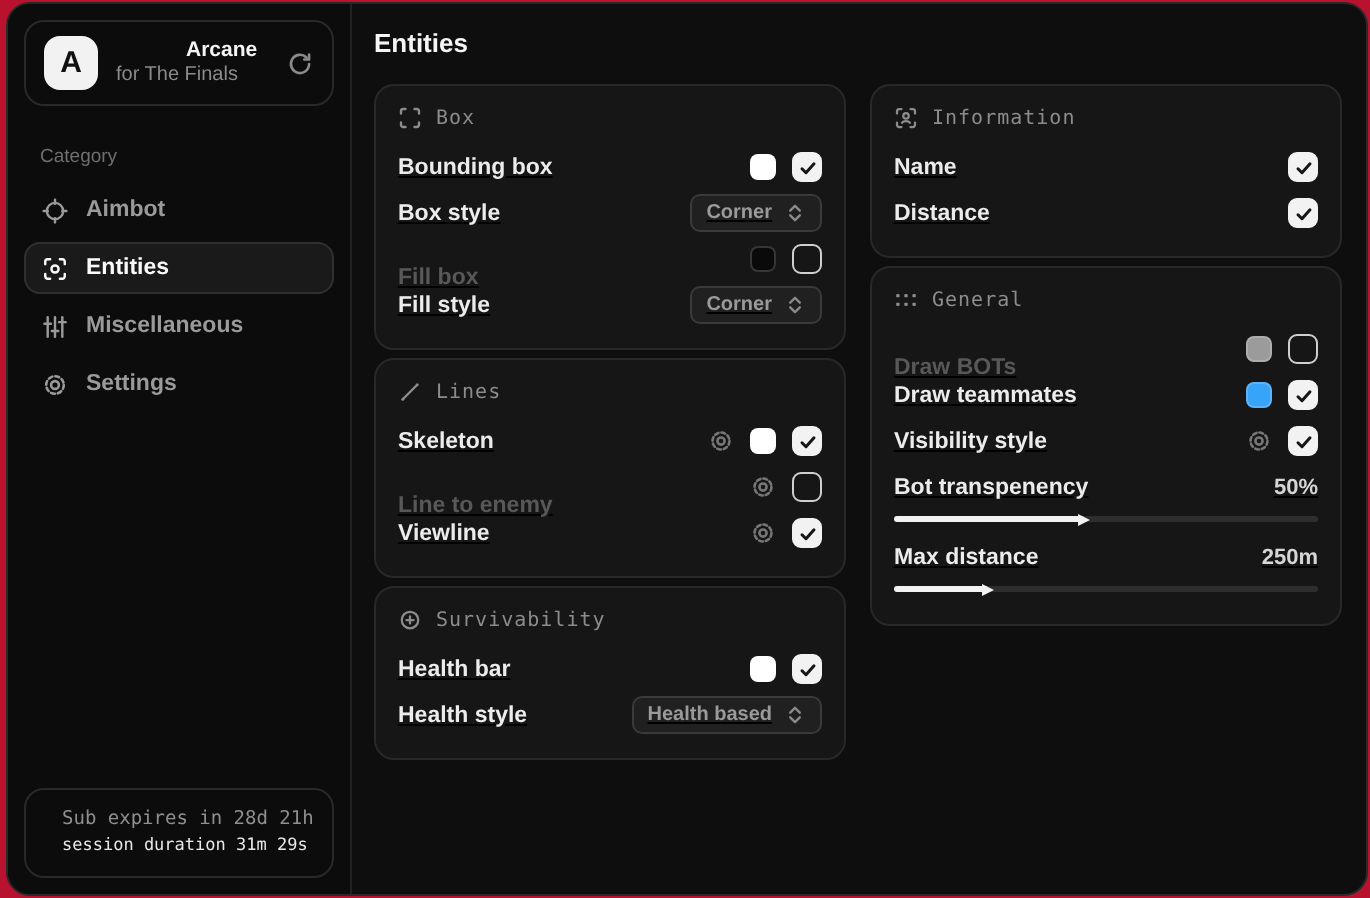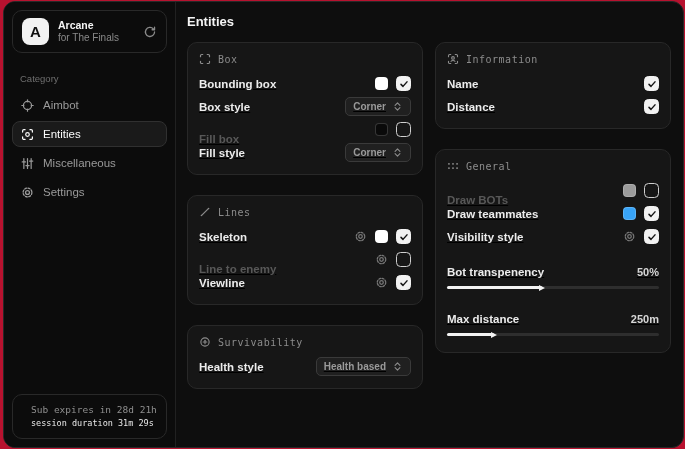--- a/index.html
+++ b/index.html
@@ -17,47 +17,47 @@
   .profile-card {
     margin:8px; padding:7px 9px; border:1px solid #292929; border-radius:10px;
     display:flex; align-items:center; gap:9px;
   }
   .avatar {
     width:27px; height:27px; border-radius:8px; background:#f2f2f2; color:#111;
     display:flex; align-items:center; justify-content:center;
     font-weight:bold; font-size:15px; flex:0 0 27px;
   }
   .profile-text { flex:1; min-width:0; line-height:1.25; }
-  .profile-title { color:#f5f5f5; font-size:10.5px; font-weight:bold; }
+  .profile-title { color:#f5f5f5; font-size:10.5px; font-weight:bold;margin-left:35px; }
   .profile-sub { color:#8a8a8a; font-size:10px; }
   .profile-action { color:#8a8a8a; display:flex; align-items:center; cursor:pointer; }
 
   .category-label { color:#6f6f6f; font-size:9.5px; margin:12px 0 8px 16px; }
 
   .nav { padding:0 8px; display:flex; flex-direction:column; gap:3px; }
   .nav-item {
     display:flex; align-items:center; gap:9px; height:26px; padding:0 8px;
-    border-radius:8px; color:#9a9a9a; font-size:11.5px; font-weight:400;
+    border-radius:8px; color:#9a9a9a; font-size:11.5px; font-weight:700;
     border:1px solid transparent; cursor:pointer;
   }
   .nav-item.active { background:#1a1a1a; border-color:#303030; color:#fafafa; }
   .nav-item .nicon { display:flex; align-items:center; }
 
   .sub-box {
     margin:auto 8px 8px 8px; padding:8px 18px; border:1px solid #292929; border-radius:10px;
     font-family:"DejaVu Sans Mono",monospace; line-height:1.5;
   }
   .sub-line1 { color:#8f8f8f; font-size:9.5px; white-space:nowrap; }
   .sub-line2 { color:#e8e8e8; font-size:8.5px; font-weight:normal; white-space:nowrap; }
 
   
   .main { flex:1; padding:12px 12px 12px 11px; overflow:hidden; }
   .page-title { color:#f5f5f5; font-size:13px; font-weight:bold; margin-bottom:13px; }
   .columns { display:flex; gap:12px; align-items:flex-start; }
-  .col { flex:1; display:flex; flex-direction:column; gap:20px; min-width:0; }
+  .col { flex:1; display:flex; flex-direction:column; gap:4px; min-width:0; }
 
   .panel { background:#161616; border:1px solid #282828; border-radius:10px; padding:10px 11px; }
   .phead {
     display:flex; align-items:center; gap:7px; color:#8c8c8c;
     font-family:"DejaVu Sans Mono",monospace; font-size:10px; letter-spacing:.5px;
     margin-bottom:7px;
   }
   .phead .picon { display:flex; align-items:center; color:#8c8c8c; }
 
   .row { display:flex; align-items:center; justify-content:space-between; height:23px;text-decoration:underline; }
@@ -77,21 +77,21 @@
   .cb.on { background:#f2f2f2; border-color:#f2f2f2; }
   .cb.on svg { display:block; }
 
   .dropdown {
     display:flex; align-items:center; gap:6px; height:19px; padding:0 7px;
     background:#202020; border:1px solid #3a3a3a; border-radius:5px;
     color:#9a9a9a; font-size:10px; font-weight:600; cursor:pointer; white-space:nowrap;
   }
   .dropdown .dicon { display:flex; align-items:center; color:#8a8a8a; }
 
-  .slider-row { height:20px; margin-top:14px;text-align:center; }
+  .slider-row { height:20px; margin-top:2px;text-align:center; }
   .val { color:#d6d6d6; font-size:11px; font-weight:600; }
   .slider { padding:4px 0 6px 0; cursor:pointer; }
   .track { position:relative; height:3px; border-radius:2px; background:#2e2e2e; }
   .fill { position:absolute; left:0; top:0; height:3px; border-radius:2px; background:#f2f2f2; }
   .thumb {
     position:absolute; right:-3px; top:50%; transform:translateY(-50%);
     width:0; height:0; border-left:6px solid #f2f2f2;
     border-top:3.5px solid transparent; border-bottom:3.5px solid transparent;
   }
 </style>
@@ -302,20 +302,31 @@
             <span class="picon">
               <svg width="12" height="12" viewBox="0 0 16 16" fill="none" stroke="currentColor" stroke-width="1.5" stroke-linecap="round">
                 <circle cx="8" cy="8" r="5.5"></circle>
                   <line x1="8" y1="5.6" x2="8" y2="10.4"></line>
                   <line x1="5.6" y1="8" x2="10.4" y2="8"></line>
               </svg>
             </span>
             <span>Survivability</span>
           </div>
           <div class="row">
+            <span class="lbl">Health bar</span>
+            <span class="ctrls">
+              <span class="swatch" style="background: rgb(255, 255, 255);"></span>
+              <span class="cb on">
+                <svg width="10" height="10" viewBox="0 0 16 16" fill="none" stroke="#161616" stroke-width="2.4" stroke-linecap="round" stroke-linejoin="round">
+                    <polyline points="3.2,8.6 6.4,11.8 12.8,4.6"></polyline>
+                  </svg>
+              </span>
+            </span>
+          </div>
+          <div class="row">
             <span class="lbl">Health style</span>
             <span class="dropdown">
               <span>Health based</span>
               <span class="dicon">
                 <svg width="11" height="11" viewBox="0 0 16 16" fill="none" stroke="currentColor" stroke-width="1.7" stroke-linecap="round" stroke-linejoin="round">
                     <polyline points="4.5,6.3 8,2.8 11.5,6.3"></polyline>
                     <polyline points="4.5,9.7 8,13.2 11.5,9.7"></polyline>
                   </svg>
               </span>
             </span>

